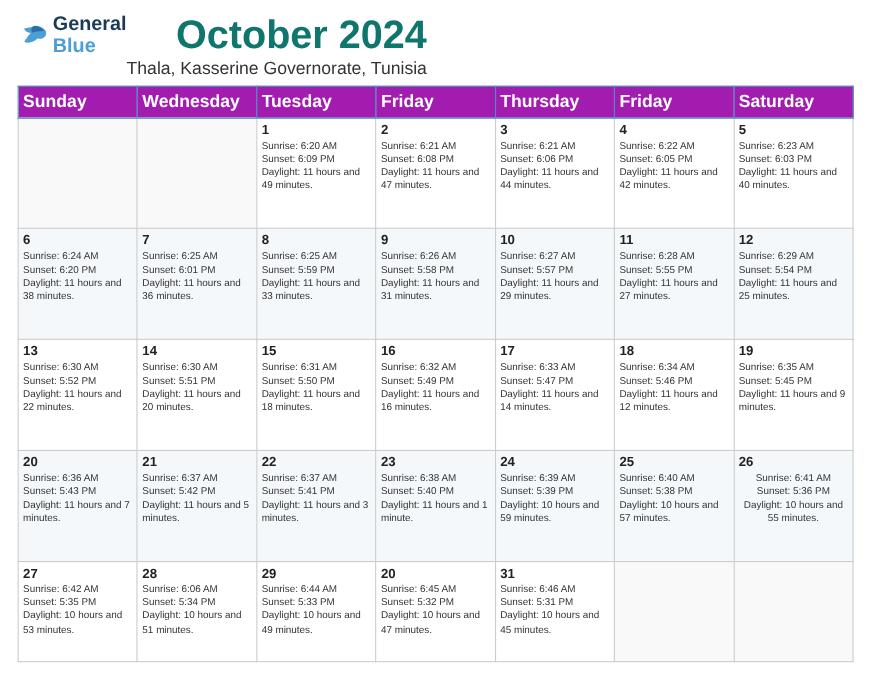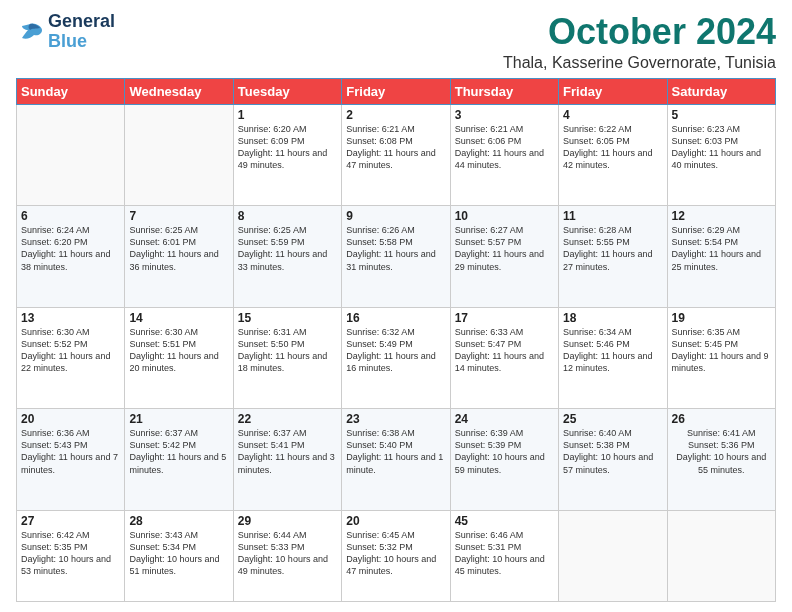--- a/index.html
+++ b/index.html
@@ -12,21 +12,20 @@
     }
     .container {
       width: 792px;
       height: 612px;
       padding: 12px 16px 10px 16px;
       display: flex;
       flex-direction: column;
     }
     .header {
       display: flex;
-      justify-content: space-between;
       align-items: flex-start;
       margin-bottom: 6px;
     }
     .logo {
       display: flex;
       align-items: center;
       gap: 4px;
     }
     .logo-bird {
       width: 28px;
@@ -48,23 +47,23 @@
       margin-top: 2px;
     }
     .calendar {
       flex: 1;
       border: 1px solid #ccc;
       border-collapse: collapse;
       width: 100%;
       table-layout: fixed;
     }
     .calendar th {
-      background: #ef4444;
+      background: #a21caf;
       color: #fff;
-      font-size: 13px;
+      font-size: 16px;
       font-weight: bold;
       padding: 5px 4px;
       text-align: left;
       border: 1px solid #4a8fc4;
     }
     .calendar td {
       border: 1px solid #ccc;
       vertical-align: top;
       padding: 3px 4px;
       font-size: 9.5px;
@@ -294,38 +293,38 @@
         </tr>
         <tr>
           <td>
             <div class="day-number">27</div>
             <div class="day-info" style="white-space: pre-line;">Sunrise: 6:42 AM
 Sunset: 5:35 PM
 Daylight: 10 hours and 53 minutes.</div>
           </td>
           <td>
             <div class="day-number">28</div>
-            <div class="day-info" style="white-space: pre-line;">Sunrise: 3:43 AM
+            <div class="day-info" style="white-space: pre-line;">Sunrise: 6:06 AM
 Sunset: 5:34 PM
 Daylight: 10 hours and 51 minutes.</div>
           </td>
           <td>
             <div class="day-number">29</div>
             <div class="day-info" style="white-space: pre-line;">Sunrise: 6:44 AM
 Sunset: 5:33 PM
 Daylight: 10 hours and 49 minutes.</div>
           </td>
           <td>
             <div class="day-number">20</div>
             <div class="day-info" style="white-space: pre-line;">Sunrise: 6:45 AM
 Sunset: 5:32 PM
 Daylight: 10 hours and 47 minutes.</div>
           </td>
           <td>
-            <div class="day-number">45</div>
+            <div class="day-number">31</div>
             <div class="day-info" style="white-space: pre-line;">Sunrise: 6:46 AM
 Sunset: 5:31 PM
 Daylight: 10 hours and 45 minutes.</div>
           </td>
           <td class="empty-cell"></td>
           <td class="empty-cell"></td>
         </tr>
       </tbody>
   </table>
 </div>

